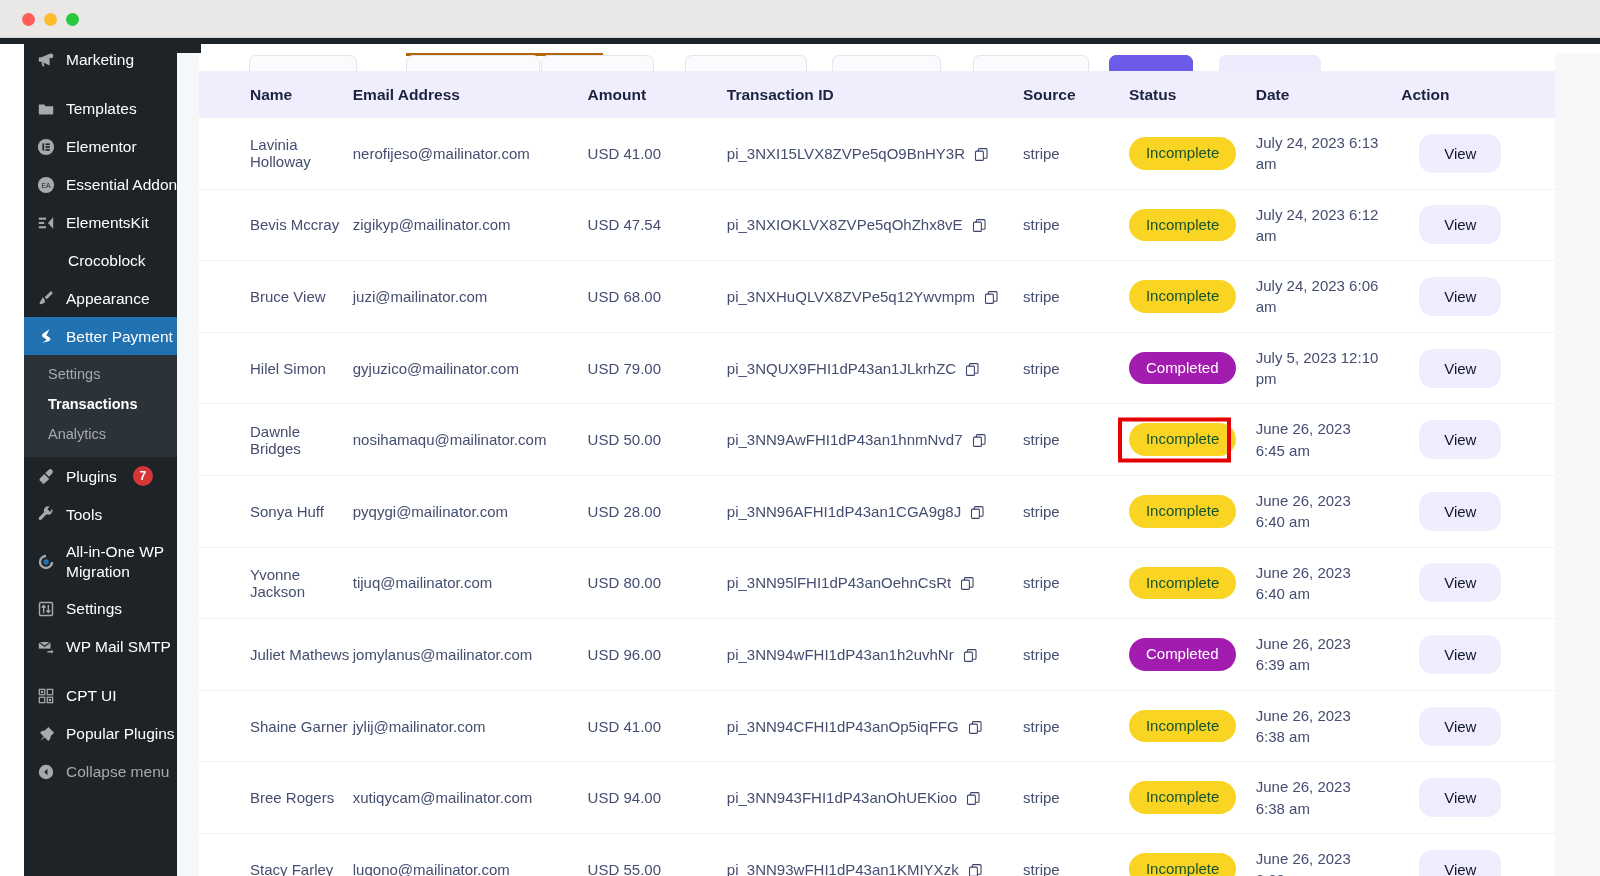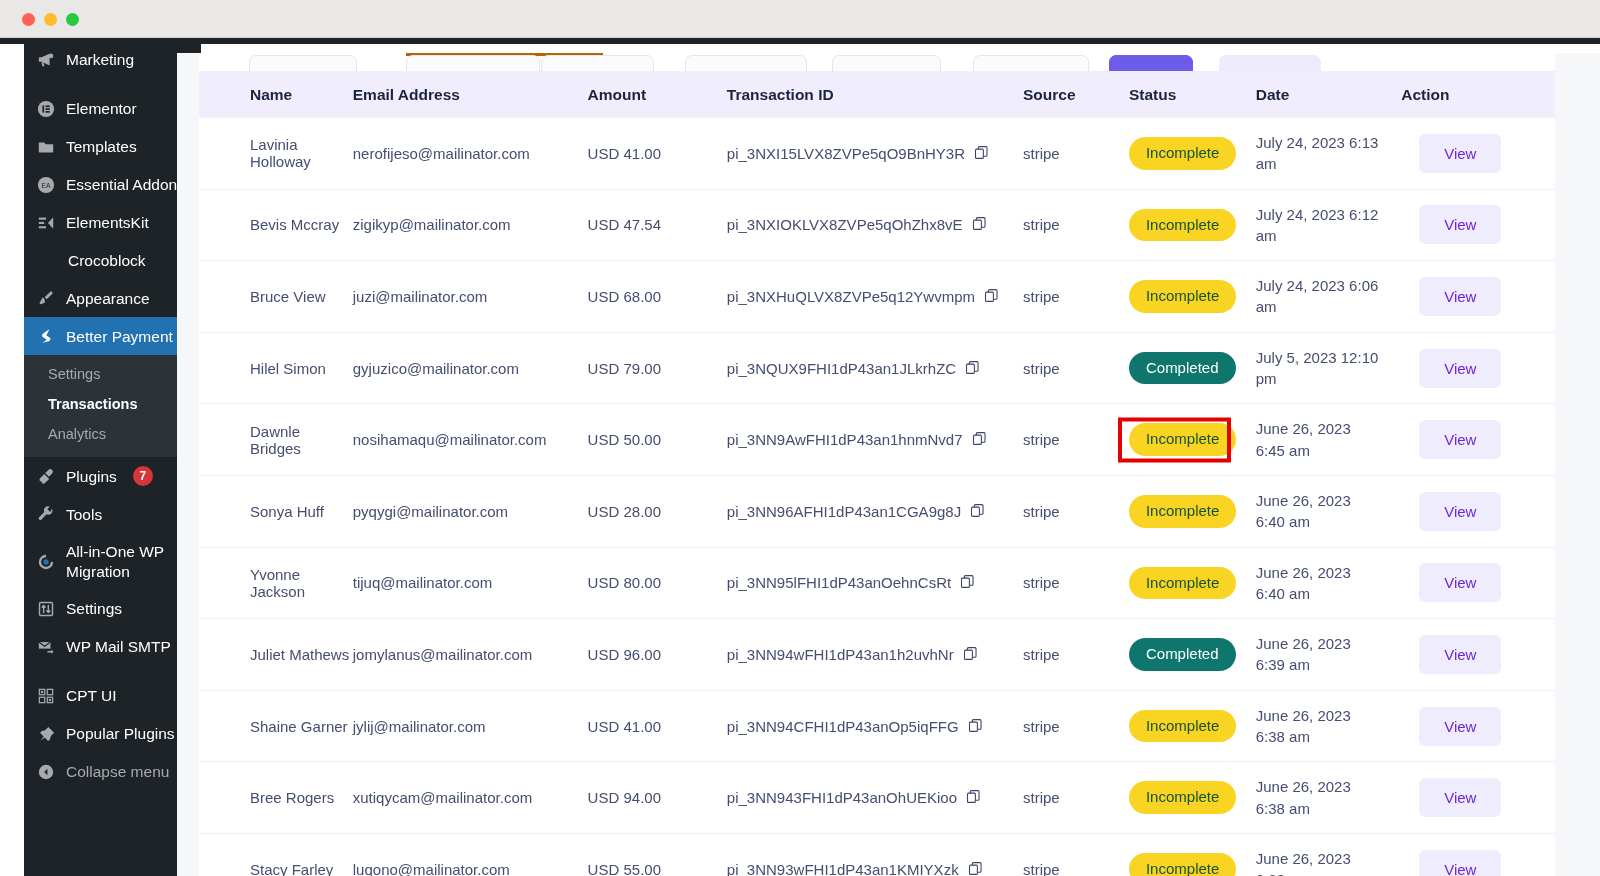--- a/index.html
+++ b/index.html
@@ -163,56 +163,56 @@
   .c-email  { width: 226px; }
   .c-amount { width: 134px; }
   .c-txid   { width: 285px; }
   .c-source { width: 102px; }
   .c-status { width: 122px; }
   .c-date   { width: 140px; }
   .c-action { width: 148px; }
 
   th.c-name { padding-left: 51px !important; }
 
-  .txid-wrap { display: flex; align-items: flex-start; gap: 9px; white-space: nowrap; }
+  .txid-wrap { display: flex; align-items: flex-end; gap: 9px; white-space: nowrap; }
   .copy-ico { flex: 0 0 15px; width: 15px; height: 15px; color: #3d4468; cursor: pointer; }
   .copy-ico svg { width: 15px; height: 15px; display: block; }
 
   .badge {
     display: inline-block;
     border-radius: 999px;
     padding: 8px 17px;
     color: #ffffff;
     font-size: 15px;
     line-height: 1.1;
     white-space: nowrap;
   }
   .badge.incomplete { background: #f9d423; color: #14532d; }
-  .badge.completed  { background: #0f766e; color: #ffffff; }
+  .badge.completed  { background: #a21caf; color: #ffffff; }
 
   .status-cell { position: relative; }
   .status-cell.highlight::before {
     content: "";
     position: absolute;
     left: -11px; top: 50%;
     transform: translateY(-50%);
     width: 113px; height: 45px;
     border: 4px solid #e60000;
     box-sizing: border-box;
     pointer-events: none;
   }
 
   .date-cell { line-height: 1.42; max-width: 125px; }
 
   .view-btn {
     display: inline-block;
     background: #efecfd;
-    color: #6d28d9;
+    color: #0f172a;
     border: none;
-    border-radius: 6px;
+    border-radius: 14px;
     padding: 11px 25px;
     font-size: 15px;
     font-family: "Liberation Sans", sans-serif;
     cursor: pointer;
   }
   td.c-action { text-align: left; padding-left: 18px !important; }
 </style>
 </head>
 <body>
 
@@ -235,36 +235,36 @@
             <circle cx="15.5" cy="5.5" r="2.6" fill="currentColor"></circle>
             <path d="M5 12.5l1 4.5h2.2l-1-4.5z"></path>
           </svg>
         </span>
         <span>Marketing</span>
       </div>
       <div class="menu-gap"></div>
       <div class="menu-item">
         <span class="ico">
           <svg viewBox="0 0 20 20" fill="currentColor">
+            <path d="M2 5h6l1.6 2H18v8a1 1 0 0 1-1 1H3a1 1 0 0 1-1-1V5z"></path>
+          </svg>
+        </span>
+        <span>Templates</span>
+      </div>
+      <div class="menu-item">
+        <span class="ico">
+          <svg viewBox="0 0 20 20" fill="currentColor">
             <circle cx="10" cy="10" r="9"></circle>
             <rect x="6" y="6" width="1.9" height="8" fill="#1d2327"></rect>
             <rect x="9.4" y="6" width="4.8" height="1.9" fill="#1d2327"></rect>
             <rect x="9.4" y="9.1" width="4.8" height="1.9" fill="#1d2327"></rect>
             <rect x="9.4" y="12.2" width="4.8" height="1.9" fill="#1d2327"></rect>
           </svg>
         </span>
         <span>Elementor</span>
-      </div>
-      <div class="menu-item">
-        <span class="ico">
-          <svg viewBox="0 0 20 20" fill="currentColor">
-            <path d="M2 5h6l1.6 2H18v8a1 1 0 0 1-1 1H3a1 1 0 0 1-1-1V5z"></path>
-          </svg>
-        </span>
-        <span>Templates</span>
       </div>
       <div class="menu-item">
         <span class="ico">
           <svg viewBox="0 0 20 20" fill="currentColor">
             <circle cx="10" cy="10" r="9"></circle>
             <text x="10" y="13.4" font-size="7.5" font-family="Liberation Sans, sans-serif" text-anchor="middle" fill="#1d2327">EA</text>
           </svg>
         </span>
         <span>Essential Addons</span>
       </div>

